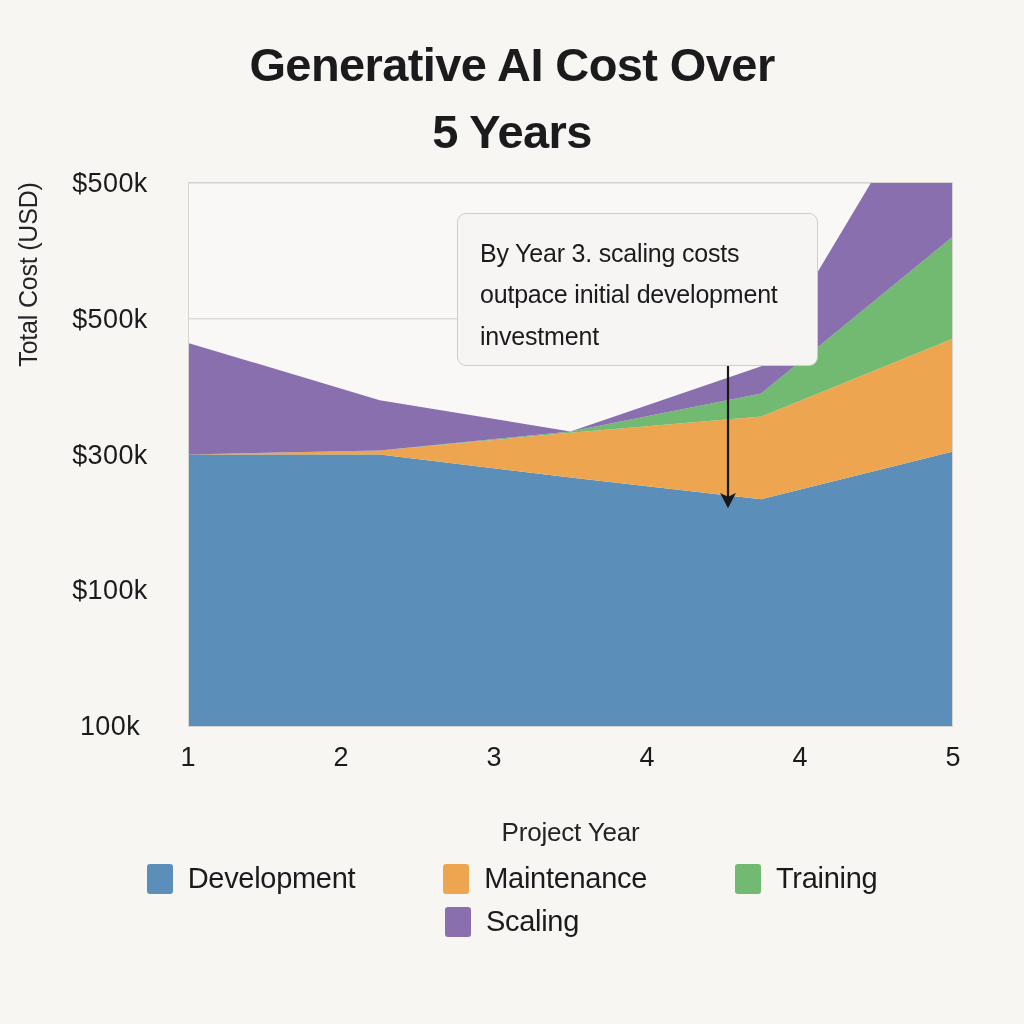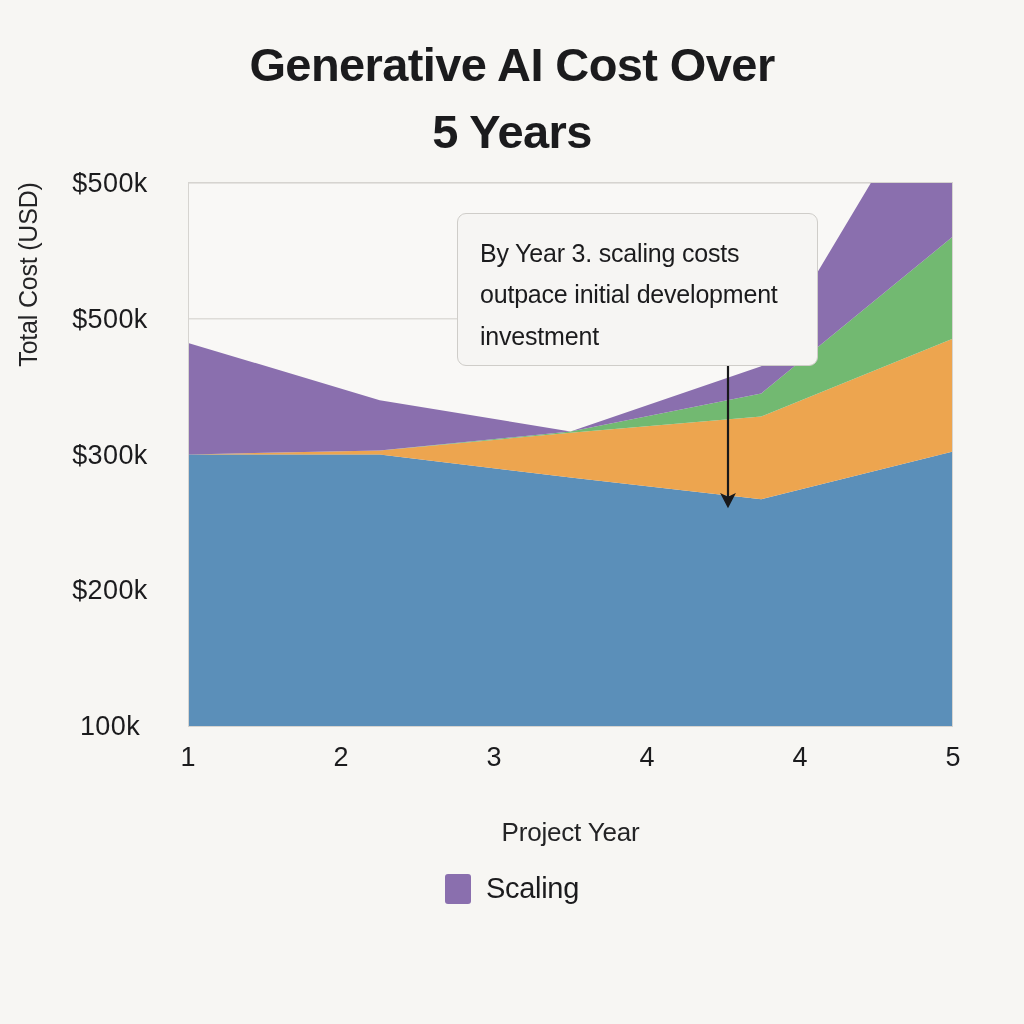--- a/index.html
+++ b/index.html
@@ -166,21 +166,21 @@
 
   <div class="chart-title">Generative AI Cost Over
 5 Years</div>
 
   <div class="ylabel">Total Cost (USD)</div>
 
   <div id="yticks">
       <div class="ytick" style="top: 183px;">$500k</div>
       <div class="ytick" style="top: 318.75px;">$500k</div>
       <div class="ytick" style="top: 454.5px;">$300k</div>
-      <div class="ytick" style="top: 590.25px;">$200k</div>
+      <div class="ytick" style="top: 590.25px;">$100k</div>
       <div class="ytick" style="top: 726px;">100k</div>
     </div>
 
   <div id="plot">
     <svg id="plot-svg" width="763" height="543" viewBox="0 0 763 543">
       <g id="gridlines">
           <line x1="0" x2="763" y1="0" y2="0" stroke="#dedcd8" stroke-width="1.4"></line>
           <line x1="0" x2="763" y1="135.75" y2="135.75" stroke="#dedcd8" stroke-width="1.4"></line>
           <line x1="0" x2="763" y1="271.5" y2="271.5" stroke="#dedcd8" stroke-width="1.4"></line>
           <line x1="0" x2="763" y1="407.25" y2="407.25" stroke="#dedcd8" stroke-width="1.4"></line>
@@ -212,20 +212,34 @@
       </marker>
     </defs>
     <line x1="28" y1="0" x2="28" y2="140" stroke="#18181a" stroke-width="2.2" marker-end="url(#arrowhead)"></line>
   </svg>
 
   <div id="annotation">
     <span>By Year 3. scaling costs outpace initial development investment</span>
   </div>
 
   <div id="legend">
+    <div class="legend-row row1" id="legend-row-1">
+        <div class="legend-item">
+          <span class="legend-swatch" style="background: rgb(91, 143, 185);"></span>
+          <span class="legend-text">Development</span>
+        </div>
+        <div class="legend-item">
+          <span class="legend-swatch" style="background: rgb(237, 165, 79);"></span>
+          <span class="legend-text">Maintenance</span>
+        </div>
+        <div class="legend-item">
+          <span class="legend-swatch" style="background: rgb(114, 185, 113);"></span>
+          <span class="legend-text">Training</span>
+        </div>
+      </div>
     <div class="legend-row row2" id="legend-row-2">
         <div class="legend-item">
           <span class="legend-swatch" style="background: rgb(138, 111, 174);"></span>
           <span class="legend-text">Scaling</span>
         </div>
       </div>
   </div>
 
 </div>
 

